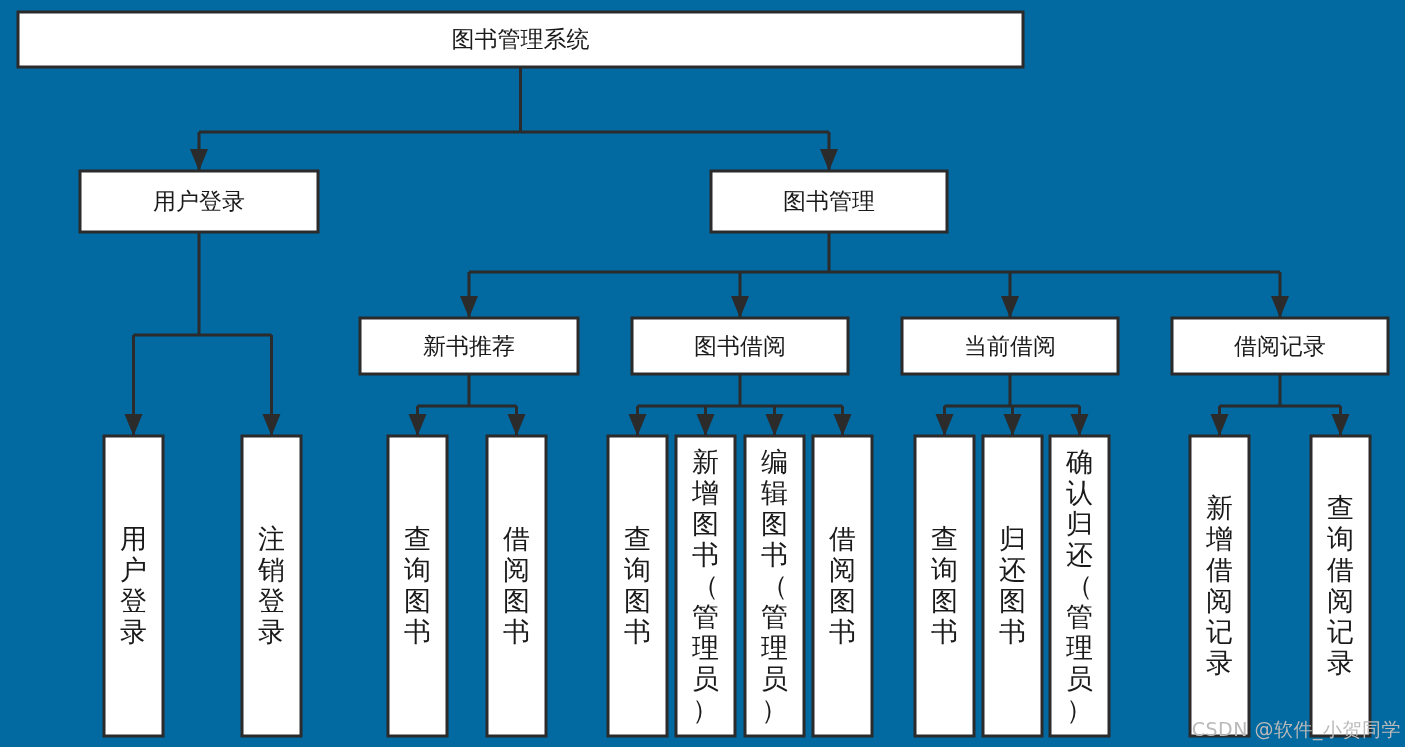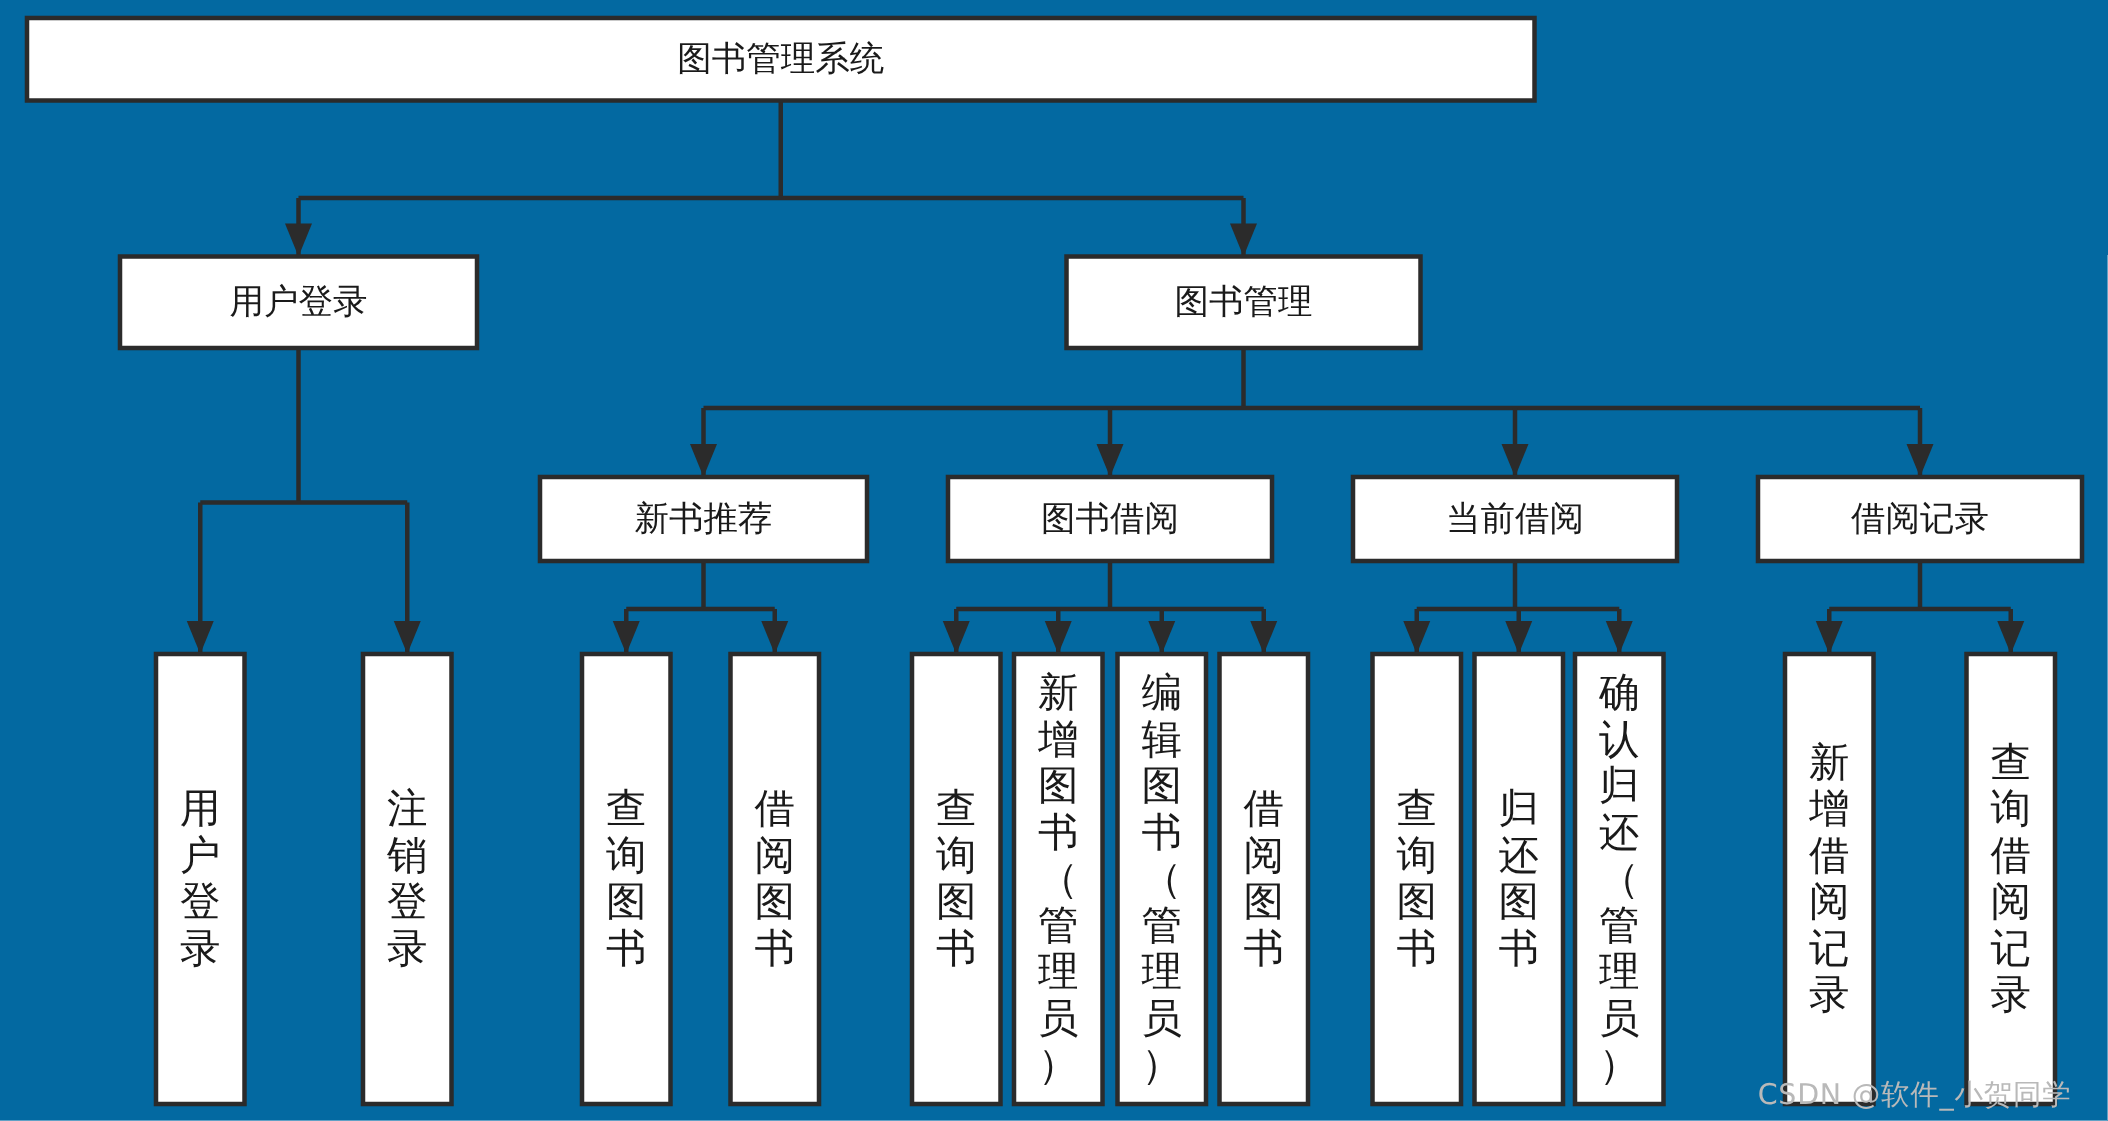--- a/index.html
+++ b/index.html
@@ -52,21 +52,21 @@
     dominant-baseline: middle;
   }
   .node-label-v {
     font-family: "DejaVu Sans", "Liberation Sans", sans-serif;
     font-size: 27px;
     fill: #1a1a1a;
     text-anchor: middle;
   }
   .watermark {
     position: absolute;
-    right: 24px;
+    right: 4px;
     bottom: 4px;
     font-family: "DejaVu Sans", "Liberation Sans", sans-serif;
     font-size: 19px;
     color: #b9b9b9;
     letter-spacing: 0.5px;
     white-space: nowrap;
     user-select: none;
   }
 </style>
 </head>

